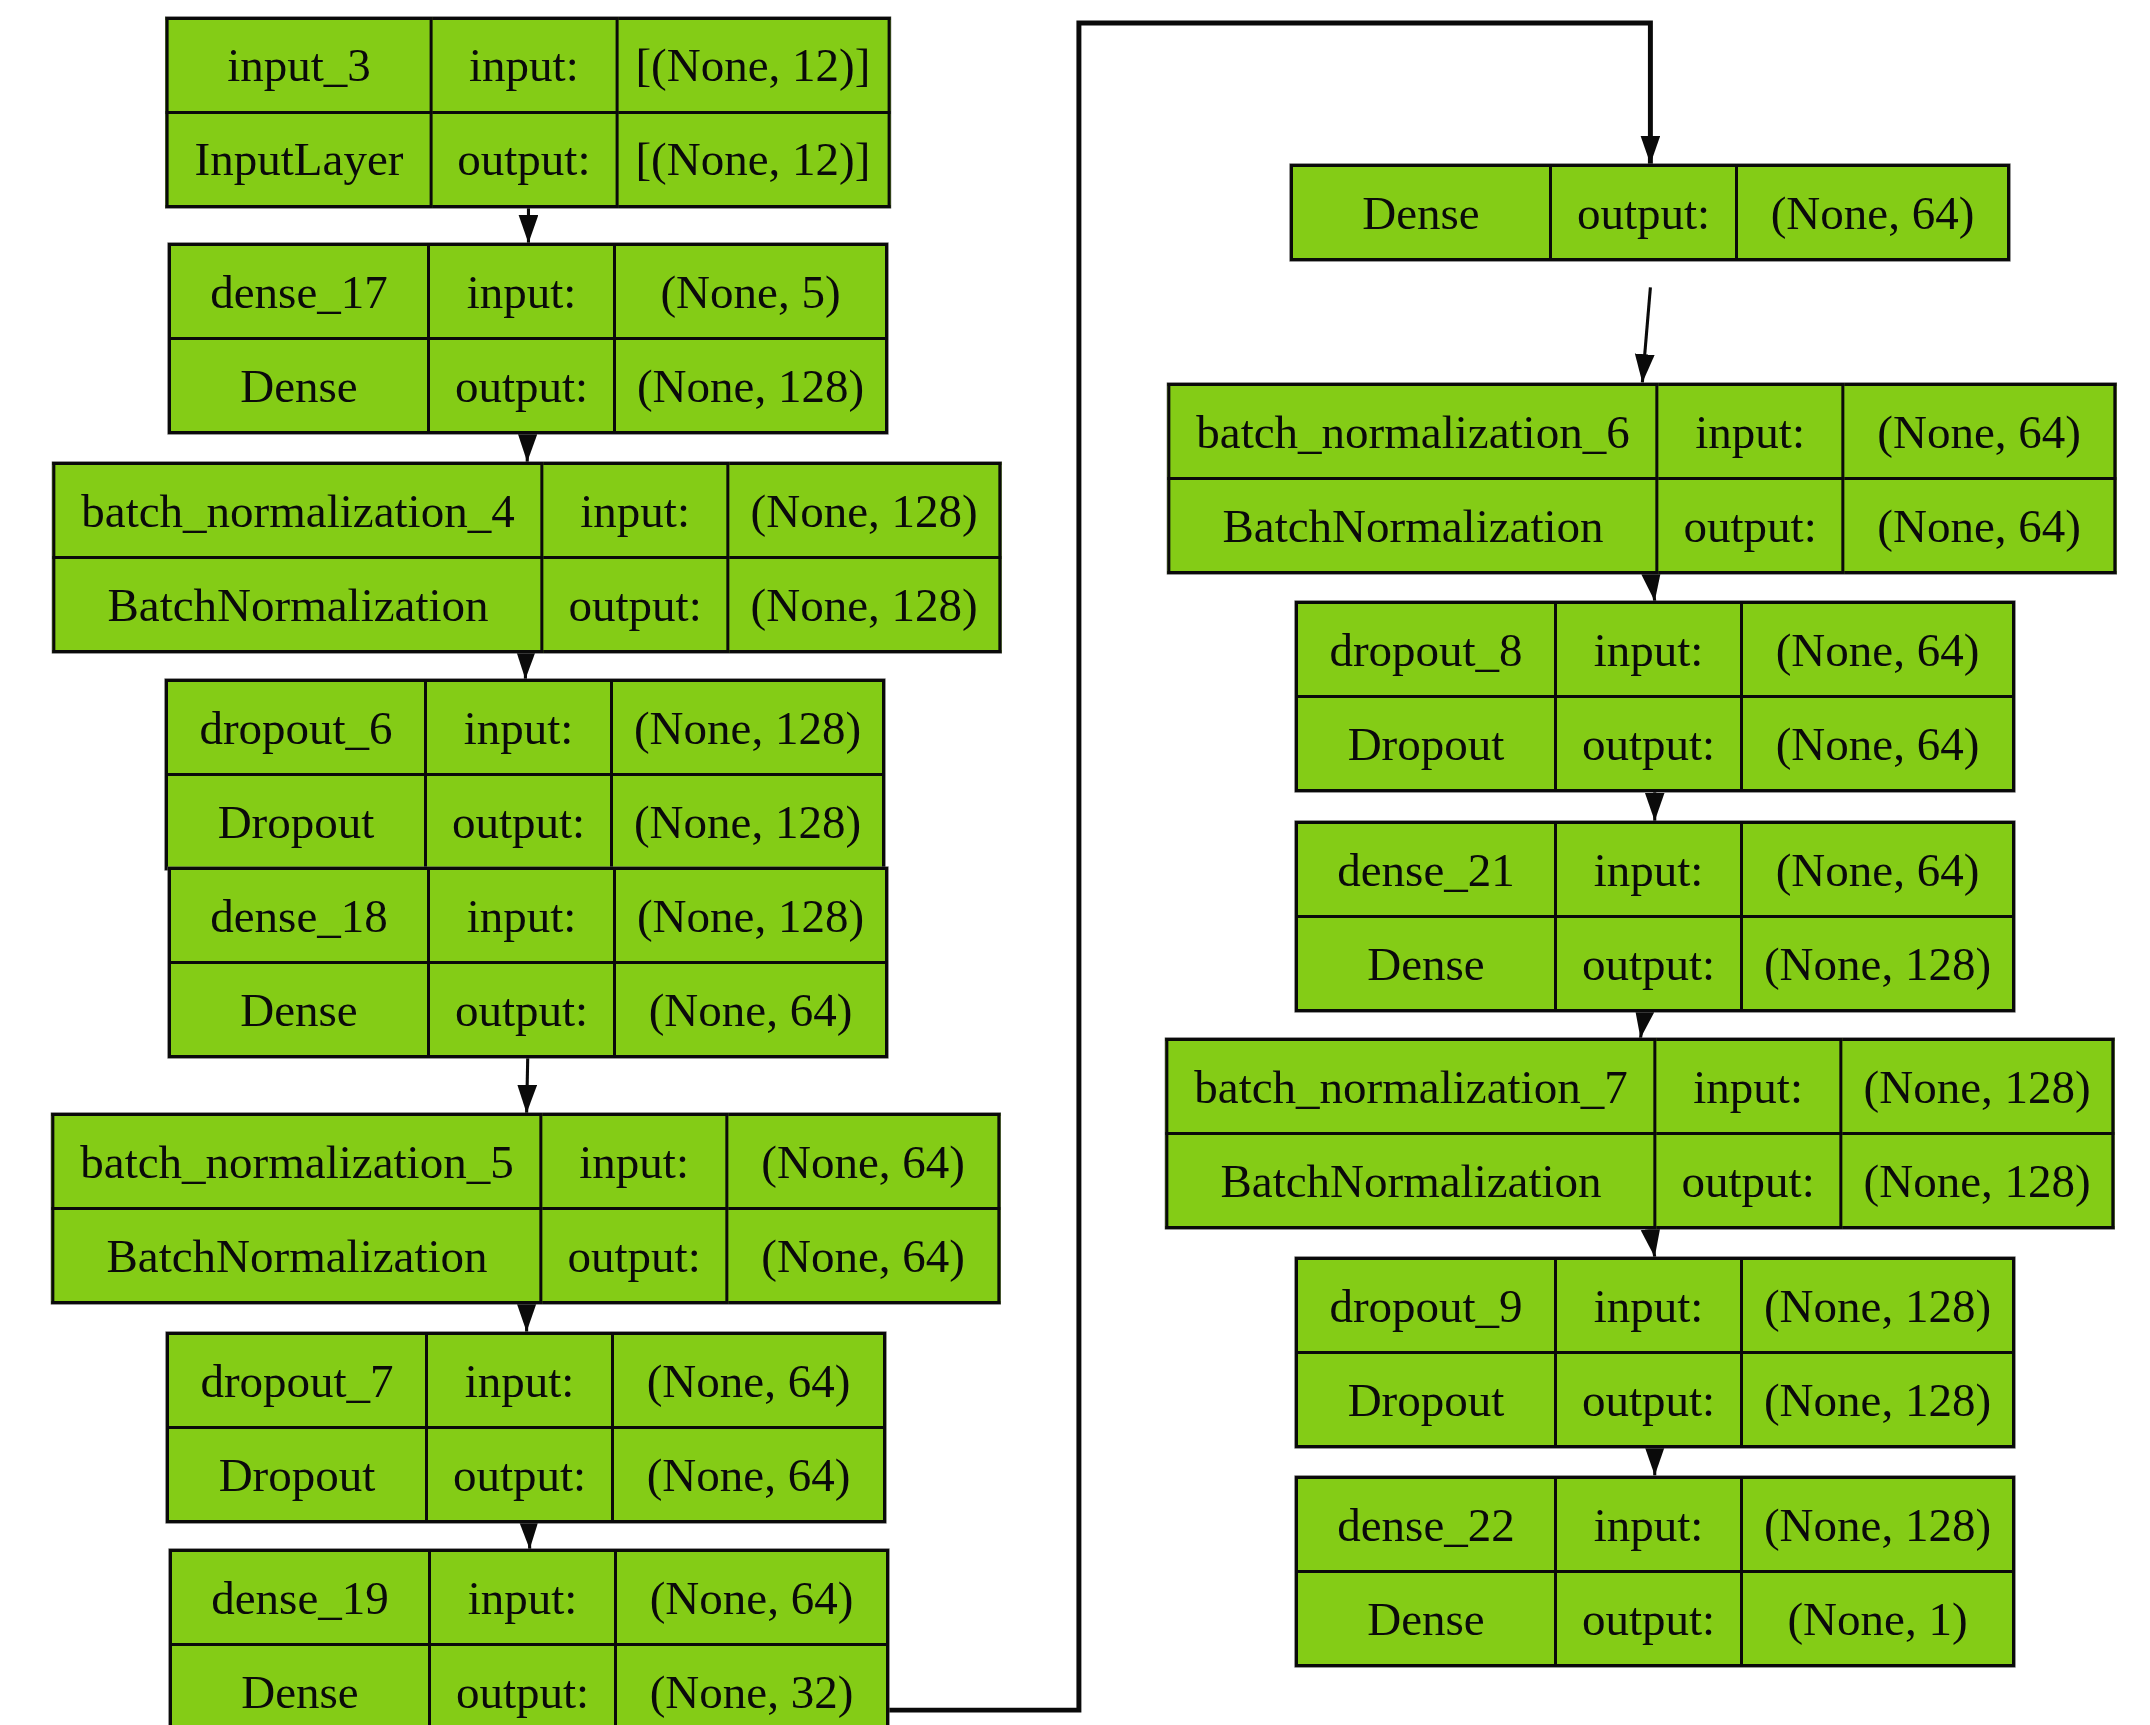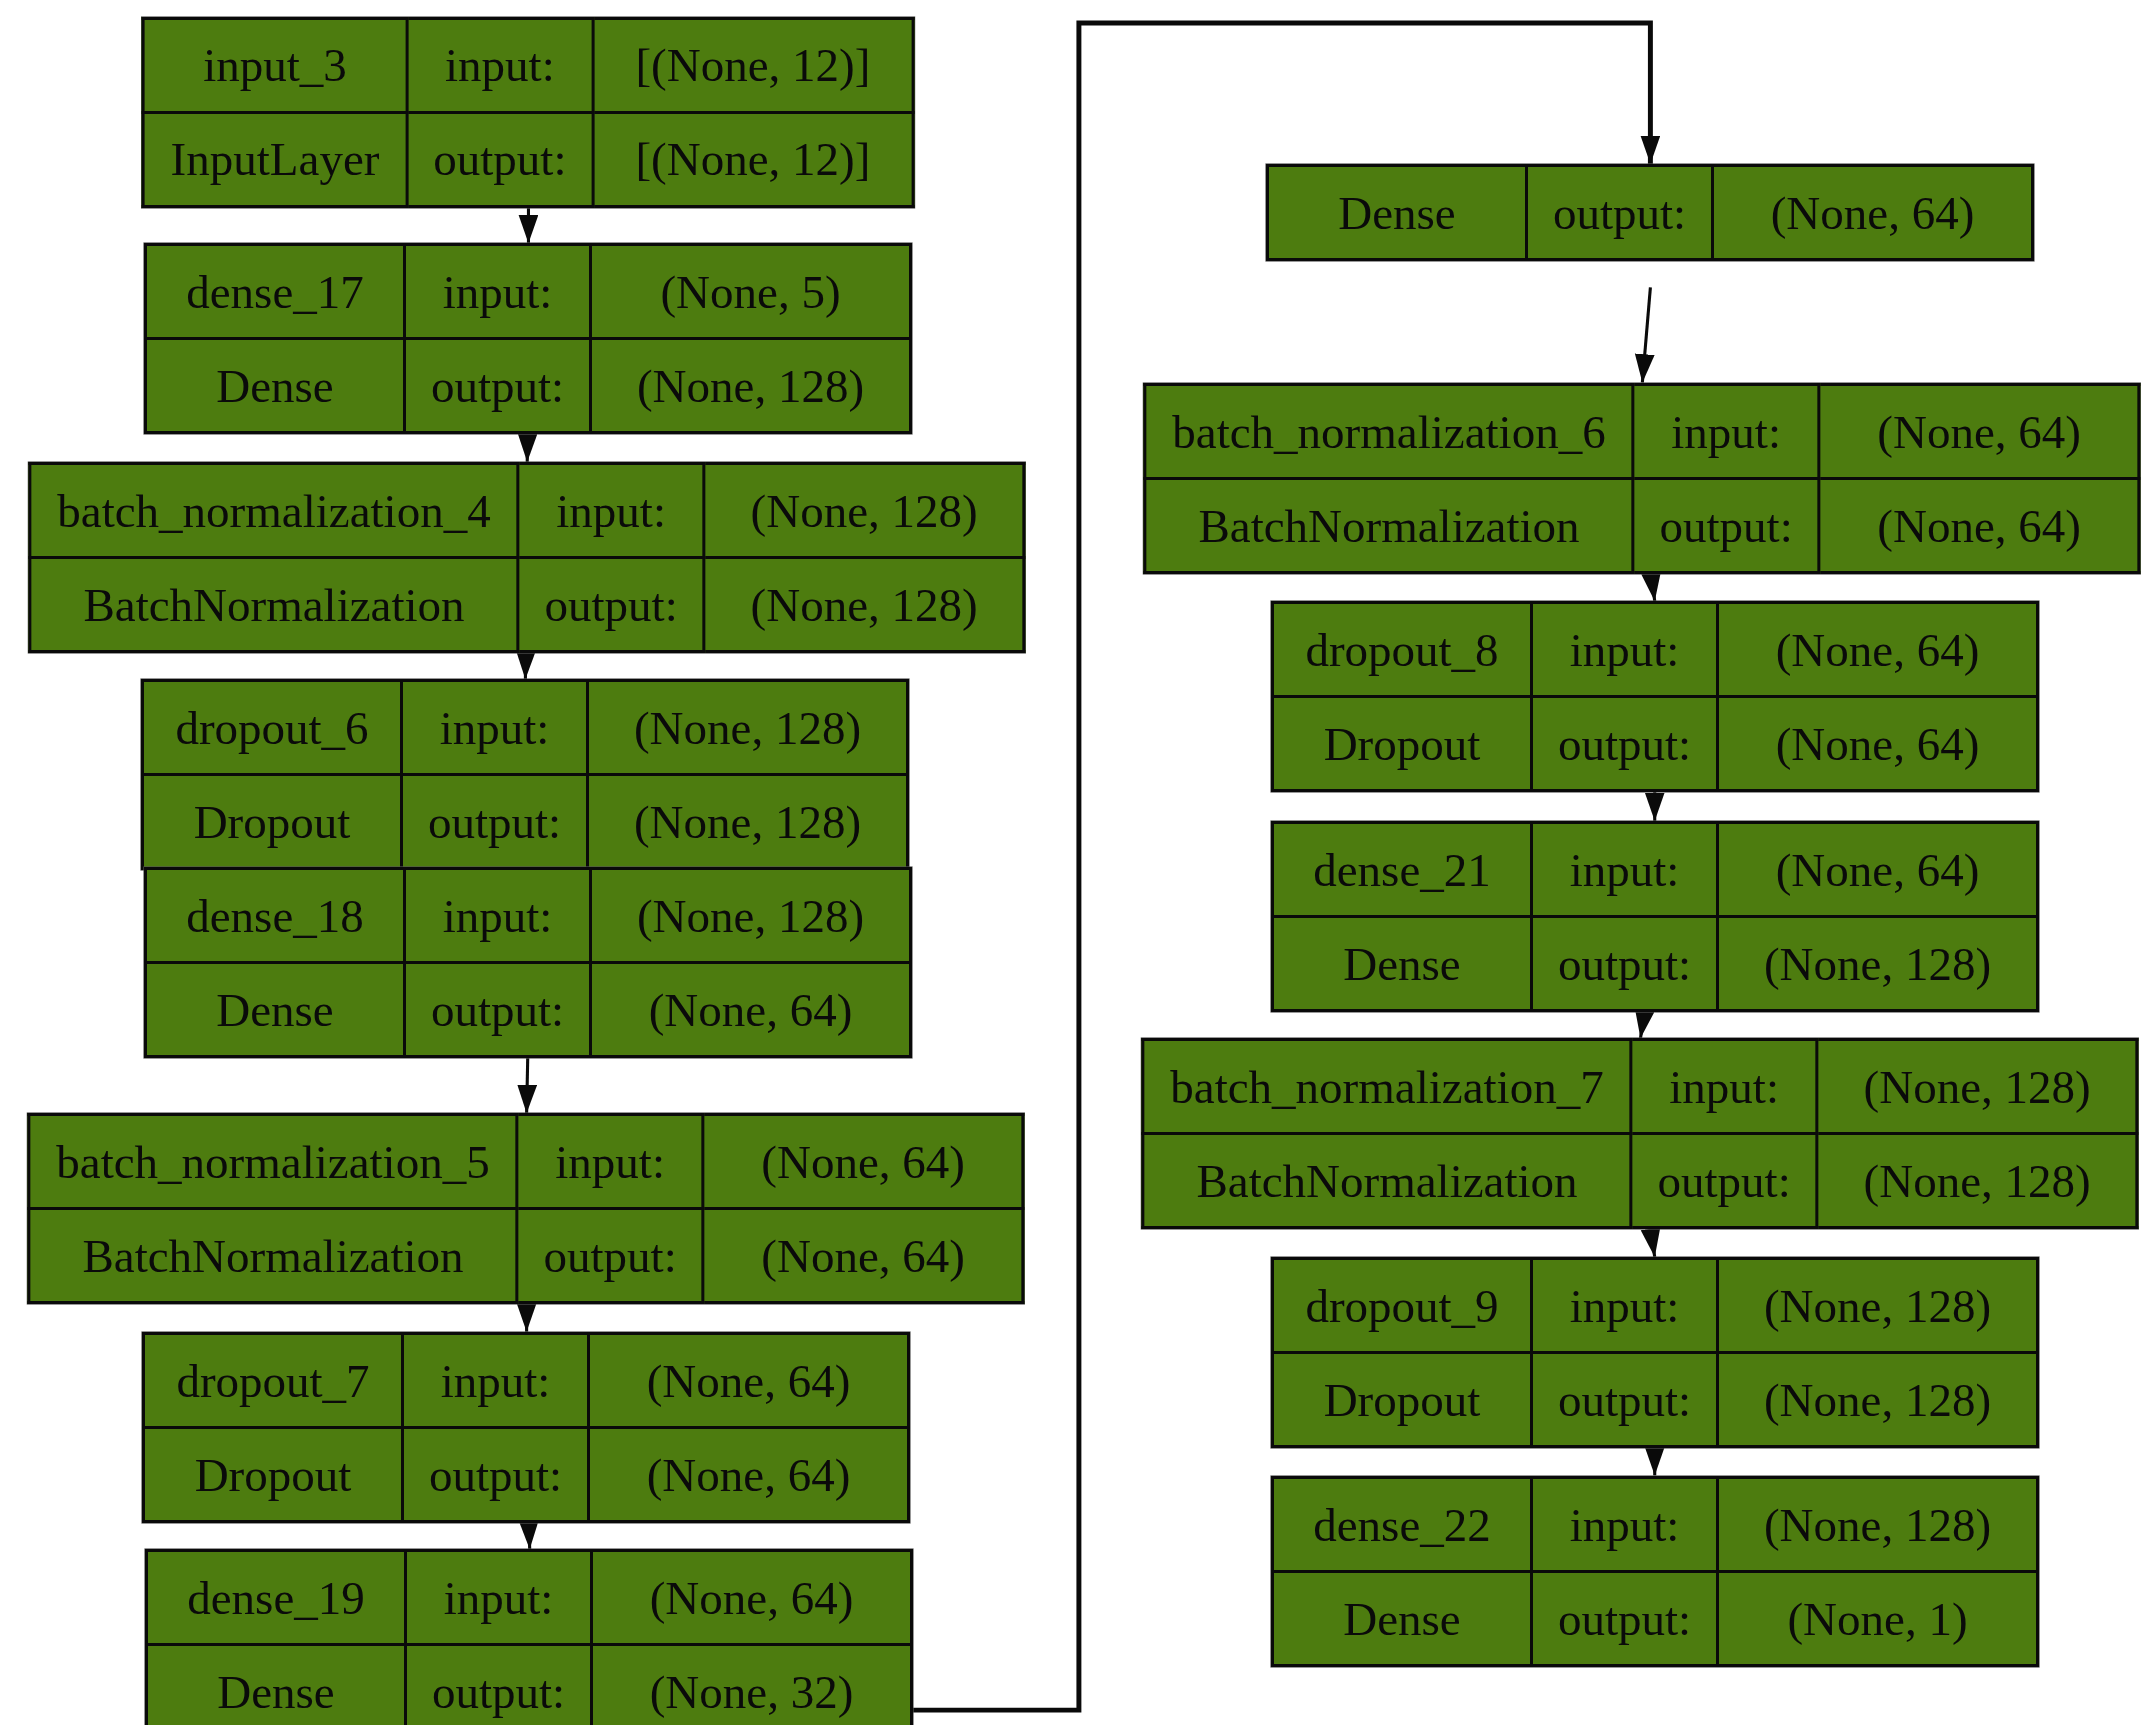--- a/index.html
+++ b/index.html
@@ -28,35 +28,35 @@
     fill: none;
   }
   .skip {
     stroke-width: 8;
     stroke-linejoin: miter;
   }
   table.node {
     position: absolute;
     transform: translateX(-50%);
     border-collapse: collapse;
-    background: #4d7c0f;
+    background: #84cc16;
     box-shadow: 0 0 0 0.6px #555;
   }
   table.node td {
     border: 3.1px solid #0a0a0a;
     height: 57px;
     text-align: center;
     vertical-align: middle;
     font-size: 47px;
     color: #0a0a0a;
     white-space: nowrap;
     padding: 0 26px;
   }
   table.node td.cell-io    { min-width: 139px; padding: 17px 22px; }
-  table.node td.cell-shape { min-width: 251px; padding: 0 33px; }
+  table.node td.cell-shape { min-width: 251px; padding: 0 9px; }
   table.node td.cell-name  { min-width: 204px; }
 </style>
 </head>
 <body>
 
 <div id="canvas">
   <svg id="edges" xmlns="http://www.w3.org/2000/svg" width="2151" height="1725" viewBox="0 0 3473 2786">
     <defs>
       <marker id="arrowhead" markerUnits="userSpaceOnUse" markerWidth="52" markerHeight="36" refX="46" refY="16" orient="auto">
         <path d="M0,0 L46,16 L0,32 Z" fill="#0a0a0a"></path>

